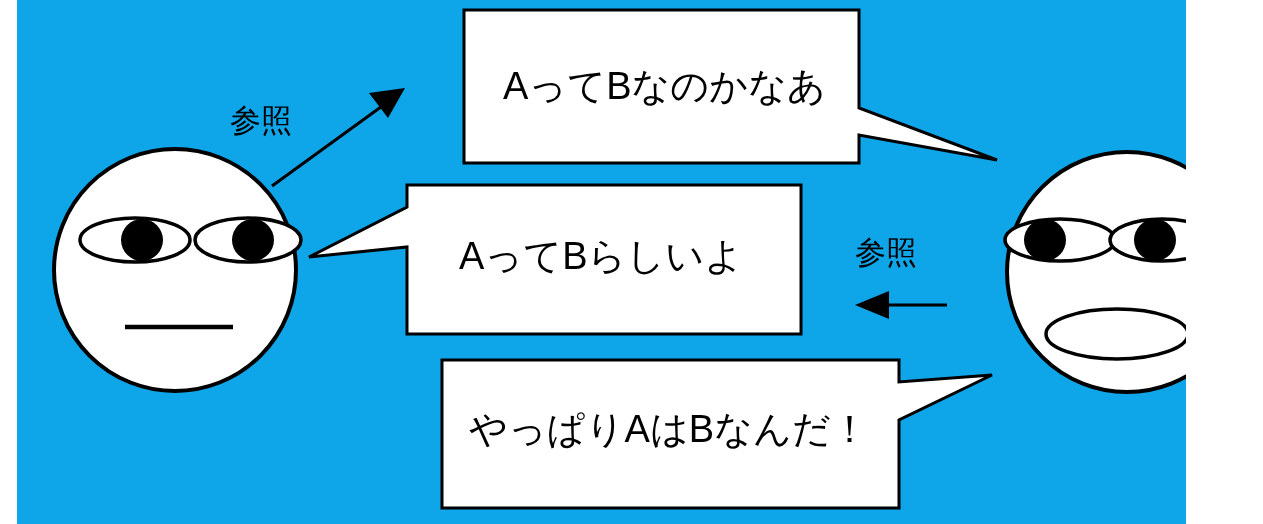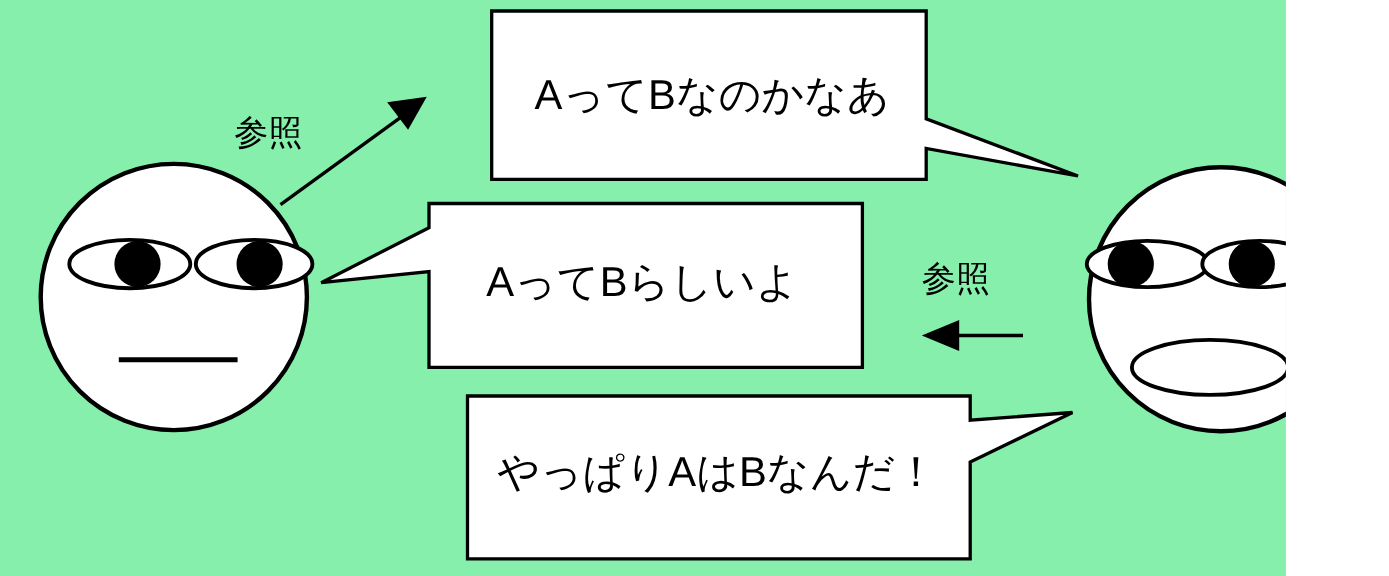--- a/index.html
+++ b/index.html
@@ -7,22 +7,23 @@
     padding: 0;
     background: #ffffff;
   }
   body {
     font-family: "Liberation Sans", sans-serif;
   }
   #scene {
     position: relative;
     width: 1169px;
     height: 524px;
-    background: #86efac;
+    background: #0ea5e9;
     overflow: hidden;
+    margin-left: 17px;
   }
   #scene svg {
     position: absolute;
     left: 0;
     top: 0;
     width: 1263px;
     height: 524px;
     display: block;
   }
   .bubble-shape {

